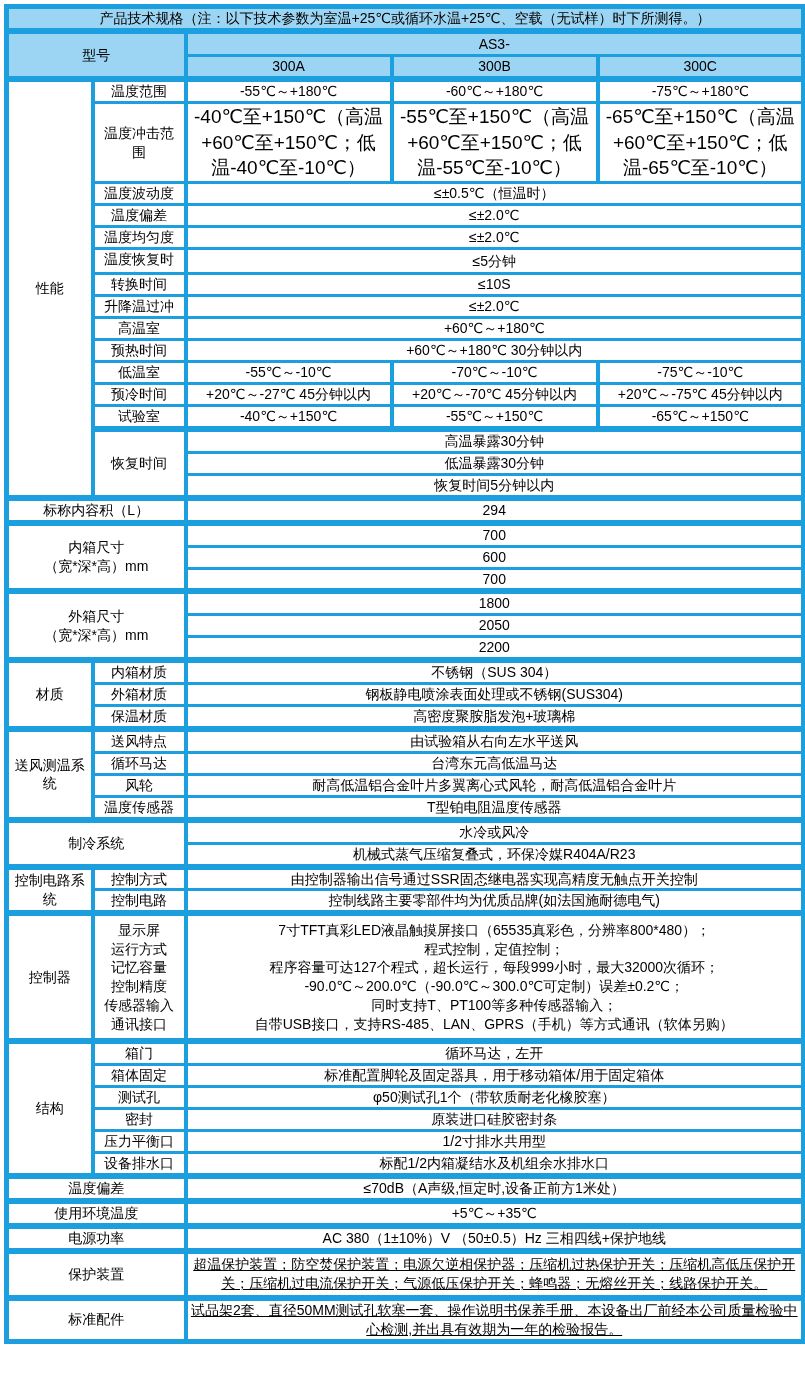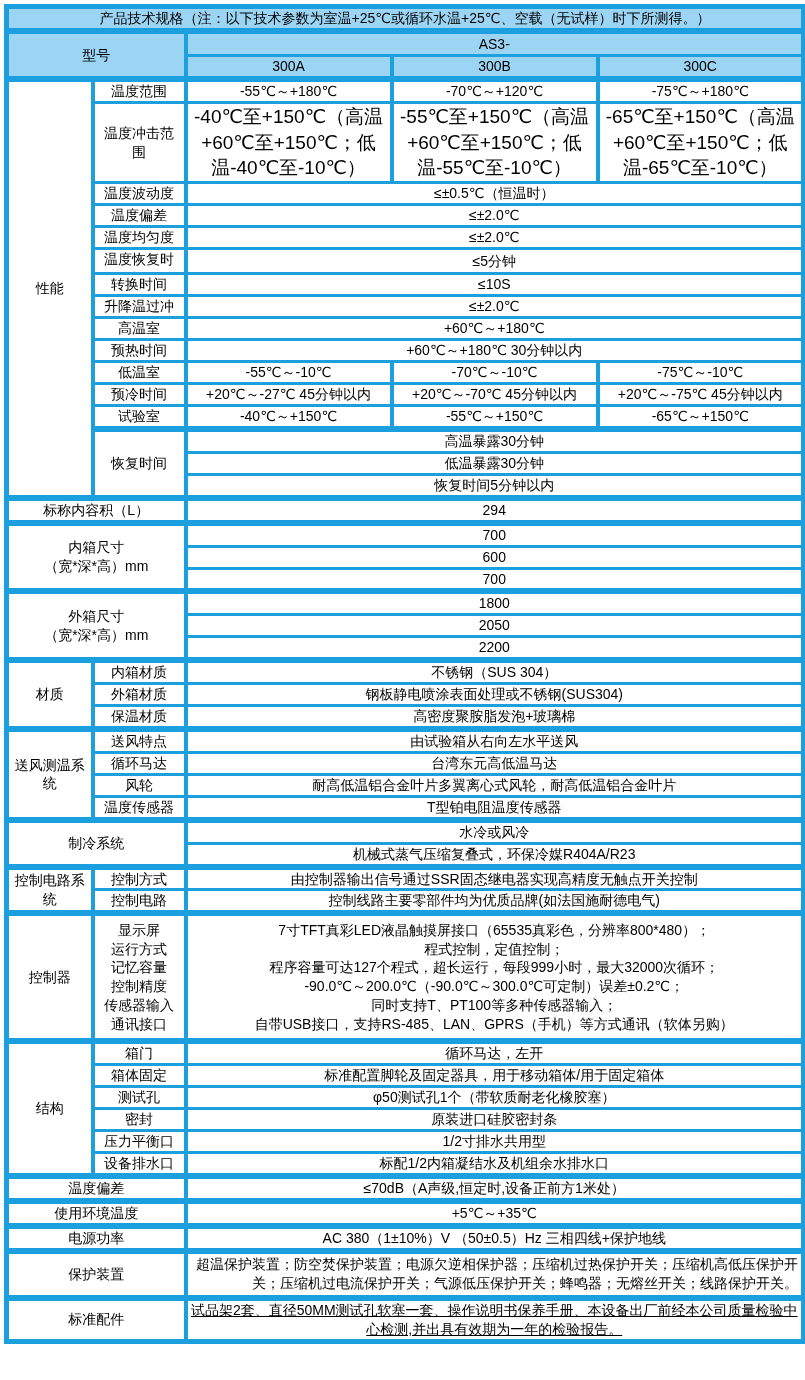--- a/index.html
+++ b/index.html
@@ -69,21 +69,21 @@
   <tr class="h20">
     <td class="hd">300A</td>
     <td class="hd">300B</td>
     <td class="hd">300C</td>
   </tr>
 
   <tr class="sec">
     <td rowspan="16">性能</td>
     <td>温度范围</td>
     <td>-55℃～+180℃</td>
-    <td>-70℃～+120℃</td>
+    <td>-60℃～+180℃</td>
     <td>-75℃～+180℃</td>
   </tr>
   <tr class="h44">
     <td>温度冲击范围</td>
     <td class="small">-40℃至+150℃（高温+60℃至+150℃；低温-40℃至-10℃）</td>
     <td class="small">-55℃至+150℃（高温+60℃至+150℃；低温-55℃至-10℃）</td>
     <td class="small">-65℃至+150℃（高温+60℃至+150℃；低温-65℃至-10℃）</td>
   </tr>
   <tr>
     <td>温度波动度</td>
@@ -279,21 +279,21 @@
     <td colspan="3">+5℃～+35℃</td>
   </tr>
 
   <tr class="sec">
     <td colspan="2">电源功率</td>
     <td colspan="3">AC 380（1±10%）V （50±0.5）Hz 三相四线+保护地线</td>
   </tr>
 
   <tr class="h47 sec">
     <td colspan="2">保护装置</td>
-    <td colspan="3" style="text-align:right;">超温保护装置；防空焚保护装置；电源欠逆相保护器；压缩机过热保护开关；压缩机高低压保护开关；压缩机过电流保护开关；气源低压保护开关；蜂鸣器；无熔丝开关；线路保护开关。</td>
+    <td colspan="3" style="text-align:center;text-decoration:underline;">超温保护装置；防空焚保护装置；电源欠逆相保护器；压缩机过热保护开关；压缩机高低压保护开关；压缩机过电流保护开关；气源低压保护开关；蜂鸣器；无熔丝开关；线路保护开关。</td>
   </tr>
 
   <tr class="h38 sec">
     <td colspan="2">标准配件</td>
     <td colspan="3" style="text-align:center;text-decoration:underline;">试品架2套、直径50MM测试孔软塞一套、操作说明书保养手册、本设备出厂前经本公司质量检验中心检测,并出具有效期为一年的检验报告。</td>
   </tr>
 </tbody>
   </table>
 
 </body></html>

